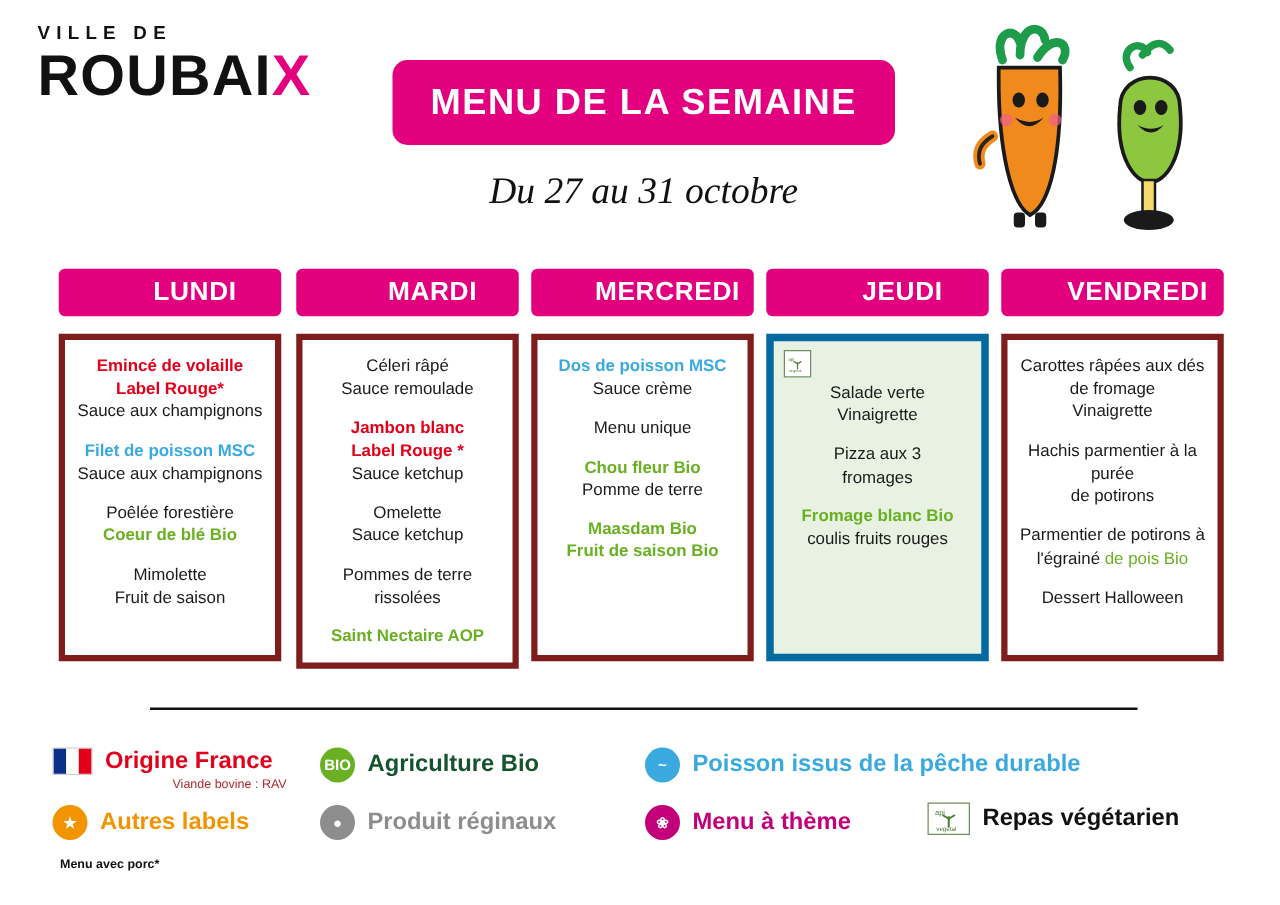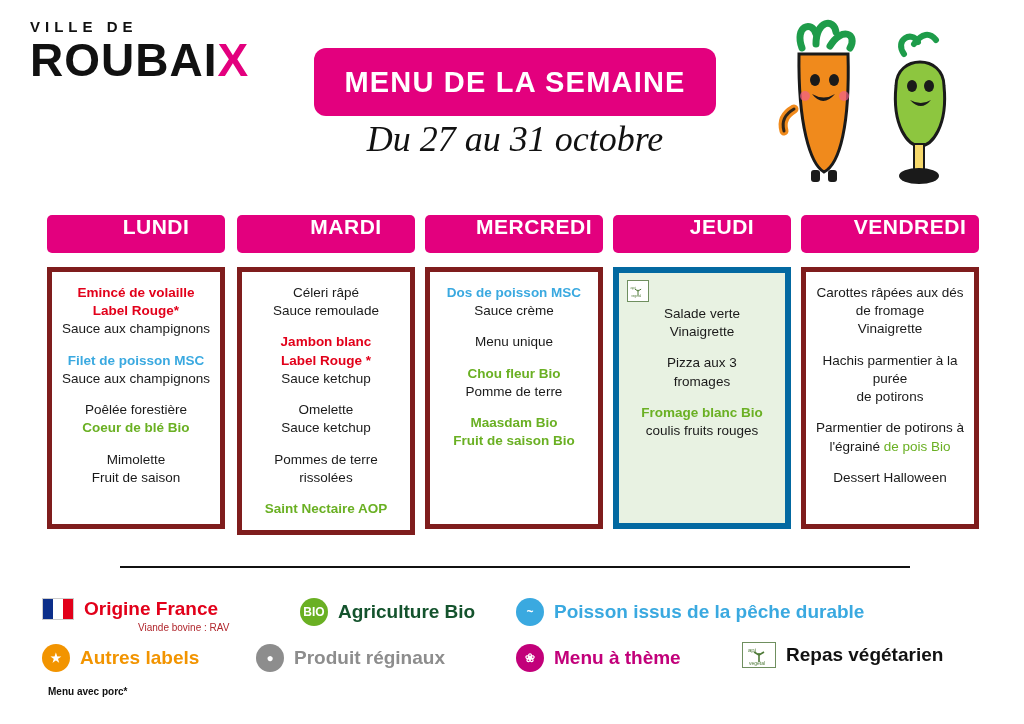--- a/index.html
+++ b/index.html
@@ -62,26 +62,26 @@
   .title-pill span {
     color: #fff;
     font-size: 29px;
     font-weight: 700;
     letter-spacing: 1.2px;
     font-family: "Liberation Sans", sans-serif;
   }
   .subtitle {
     position: absolute;
     left: 314px;
-    top: 118px;
+    top: 136px;
     width: 402px;
     text-align: center;
     font-family: "Liberation Serif", serif;
     font-style: italic;
-    font-size: 36px;
+    font-size: 30px;
     color: #111;
   }
 
   
   .mascots {
     position: absolute;
     right: 40px;
     top: 14px;
     width: 230px;
     height: 175px;
@@ -97,21 +97,21 @@
   .day-col {
     position: absolute;
     top: 0;
     width: 178px;
   }
   .day-head {
     height: 38px;
     background: #e3007e;
     border-radius: 5px;
     display: flex;
-    align-items: flex-start;
+    align-items: center;
     justify-content: center;
     padding-left: 40px;
   }
   .day-head span {
     color: #fff;
     font-size: 21px;
     font-weight: 700;
     letter-spacing: 0.5px;
   }
   .day-body {
@@ -413,21 +413,21 @@
     <div class="legend-item" style="left:0px; top:6px;">
       <span class="flag">
           <i class="b"></i>
           <i class="w"></i>
           <i class="r"></i>
         </span>
       <span class="legend-text" style="color:#e2001a;">Origine France</span>
     </div>
     <div class="legend-sub" style="top:30px; left:96px;">Viande bovine : RAV</div>
 
-    <div class="legend-item" style="left:214px; top:6px;margin-left:44px;">
+    <div class="legend-item" style="left:214px; top:6px;">
       <span class="circ bio">
           <span>BIO</span>
         </span>
       <span class="legend-text" style="color:#14532d;">Agriculture Bio</span>
     </div>
 
     <div class="legend-item" style="left:474px; top:6px;">
       <span class="circ blue">
           <span>~</span>
         </span>

